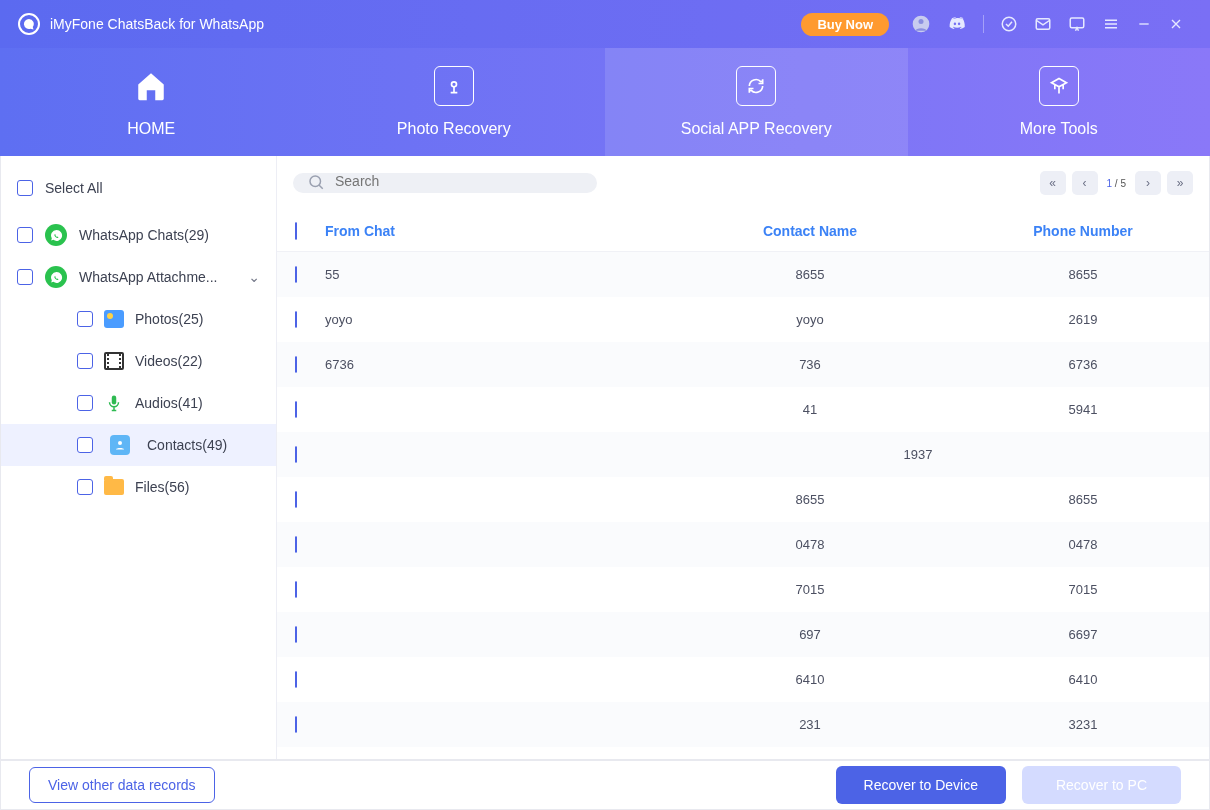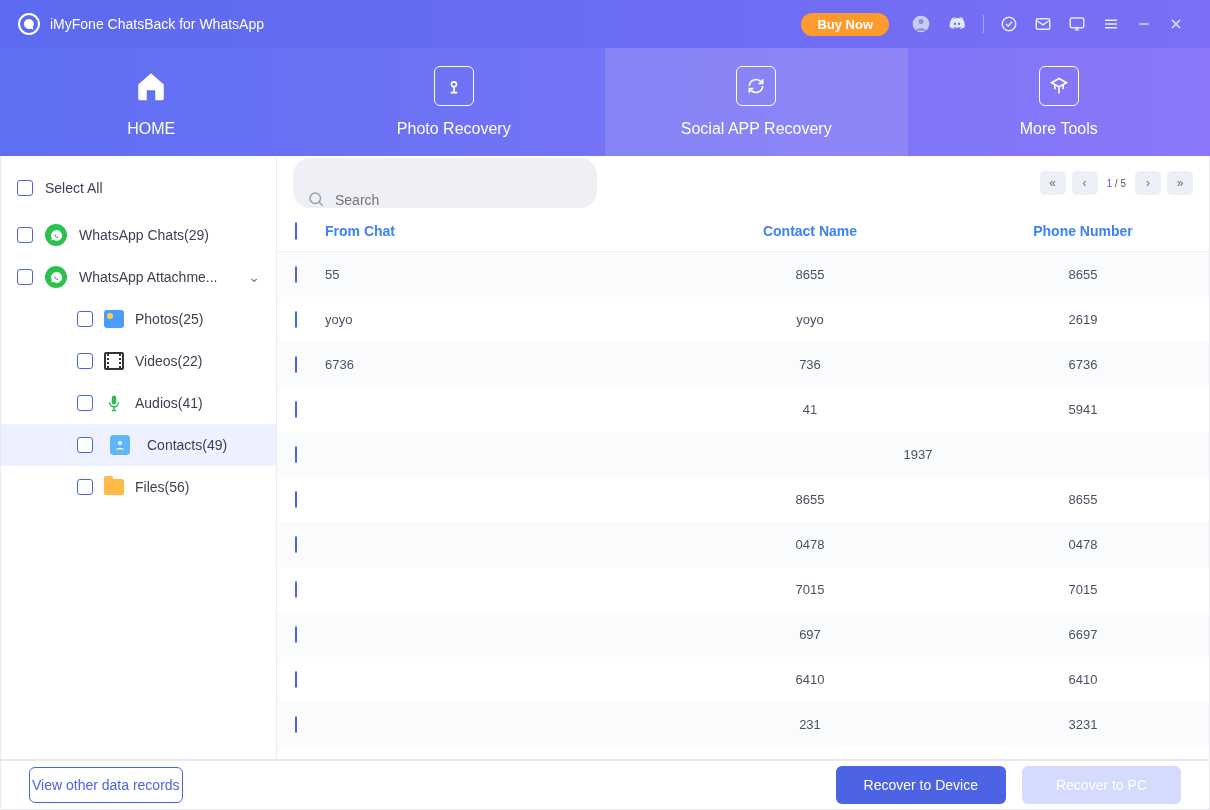--- a/index.html
+++ b/index.html
@@ -21,39 +21,39 @@
 .content { display: flex; height: 604px; border: 1px solid #e8e9ef; border-top: none; }
 .sidebar { width: 276px; border-right: 1px solid #edeef5; display: flex; flex-direction: column; padding-top: 14px; }
 .side-row { display: flex; align-items: center; padding: 10px 16px; font-size: 14px; color: #3d4252; cursor: pointer; gap: 12px; }
 .side-row.child { padding-left: 76px; gap: 10px; }
 .side-row.selected { background: #eef1ff; gap: 16px; }
 .chk { width: 16px; height: 16px; border: 1.5px solid #4c63e6; border-radius: 3px; flex-shrink: 0; background: #fff; }
 .side-icon { width: 22px; height: 22px; display: flex; align-items: center; justify-content: center; flex-shrink: 0; }
 .side-row .caret { margin-left: auto; color: #767a8a; }
 .main { flex: 1; display: flex; flex-direction: column; }
 .toolbar { height: 54px; display: flex; align-items: center; padding: 0 16px; gap: 12px; }
-.search { flex: 0 0 304px; height: 50px; background: #eef0f5; border-radius: 17px; display: flex; align-items: flex-end; padding: 0 14px; color: #9aa0b0; gap: 10px; }
+.search { flex: 0 0 304px; height: 20px; background: #eef0f5; border-radius: 17px; display: flex; align-items: flex-start; padding: 0 14px; color: #9aa0b0; gap: 10px; }
 .search input { border: none; background: transparent; outline: none; font-size: 14px; color: #555; flex: 1; }
 .toolbar .grow { flex: 1; }
 .pager { display: flex; align-items: center; gap: 6px; }
 .pgbtn { width: 26px; height: 24px; background: #edeff6; border-radius: 5px; display: flex; align-items: center; justify-content: center; color: #6a6f85; font-size: 12px; cursor: pointer; }
 .pgtxt { font-size: 10px; color: #555; margin: 0 3px; }
 .pgtxt .cur { color: #4c63e6; }
 .thead { height: 42px; display: flex; align-items: center; padding: 0 18px; font-size: 14px; color: #3b82f6; font-weight: 600; border-bottom: 1px solid #f0f1f6; }
 .col-chk { width: 30px; }
 .col-a { width: 320px; }
 .col-b { width: 330px; text-align: center; }
 .col-c { flex: 1; text-align: center; }
 .tbody { flex: 1; overflow: hidden; }
 .trow { height: 45px; display: flex; align-items: center; padding: 0 18px; font-size: 13px; color: #4c5062; }
 .trow:nth-child(odd) { background: #fafbfd; }
 .trow .col-a, .trow .col-b, .trow .col-c { overflow: hidden; white-space: nowrap; }
 .trow .col-b, .trow .col-c { display: flex; justify-content: center; }
 .footer { height: 50px; border: 1px solid #e8e9ef; border-top: 1px solid #e8e9ef; display: flex; align-items: center; padding: 0 28px; gap: 16px; }
-.btn-outline { border: 1px solid #4c63e6; color: #4c63e6; background: #fff; padding: 9px 2px; border-radius: 6px; font-size: 14px; cursor: pointer; }
+.btn-outline { border: 1px solid #4c63e6; color: #4c63e6; background: #fff; padding: 9px 18px; border-radius: 6px; font-size: 14px; cursor: pointer; }
 .footer .grow { flex: 1; }
 .btn-primary { background: #4c63e6; color: #fff; padding: 11px 28px; border-radius: 6px; font-size: 14px; cursor: pointer; border:none; }
 .btn-disabled { background: #d4dbff; color: #fff; padding: 11px 34px; border-radius: 6px; font-size: 14px; border:none; }
 .whatsapp-ico { width:22px; height:22px; background:#2ac24e; border-radius:50%; display:flex; align-items:center; justify-content:center; }
 .whatsapp-ico svg{width:13px;height:13px;}
 .photo-ico{width:20px;height:18px;background:#4a9cff;border-radius:3px;position:relative;}
 .photo-ico::after{content:"";position:absolute;width:6px;height:6px;background:#ffd246;border-radius:50%;top:3px;left:3px;}
 .video-ico{width:20px;height:18px;border:2px solid #333;border-radius:2px;position:relative;}
 .video-ico::before,.video-ico::after{content:"";position:absolute;width:2px;height:100%;background:repeating-linear-gradient(#333 0 2px,transparent 2px 4px);top:0;}
 .video-ico::before{left:1px;} .video-ico::after{right:1px;}

